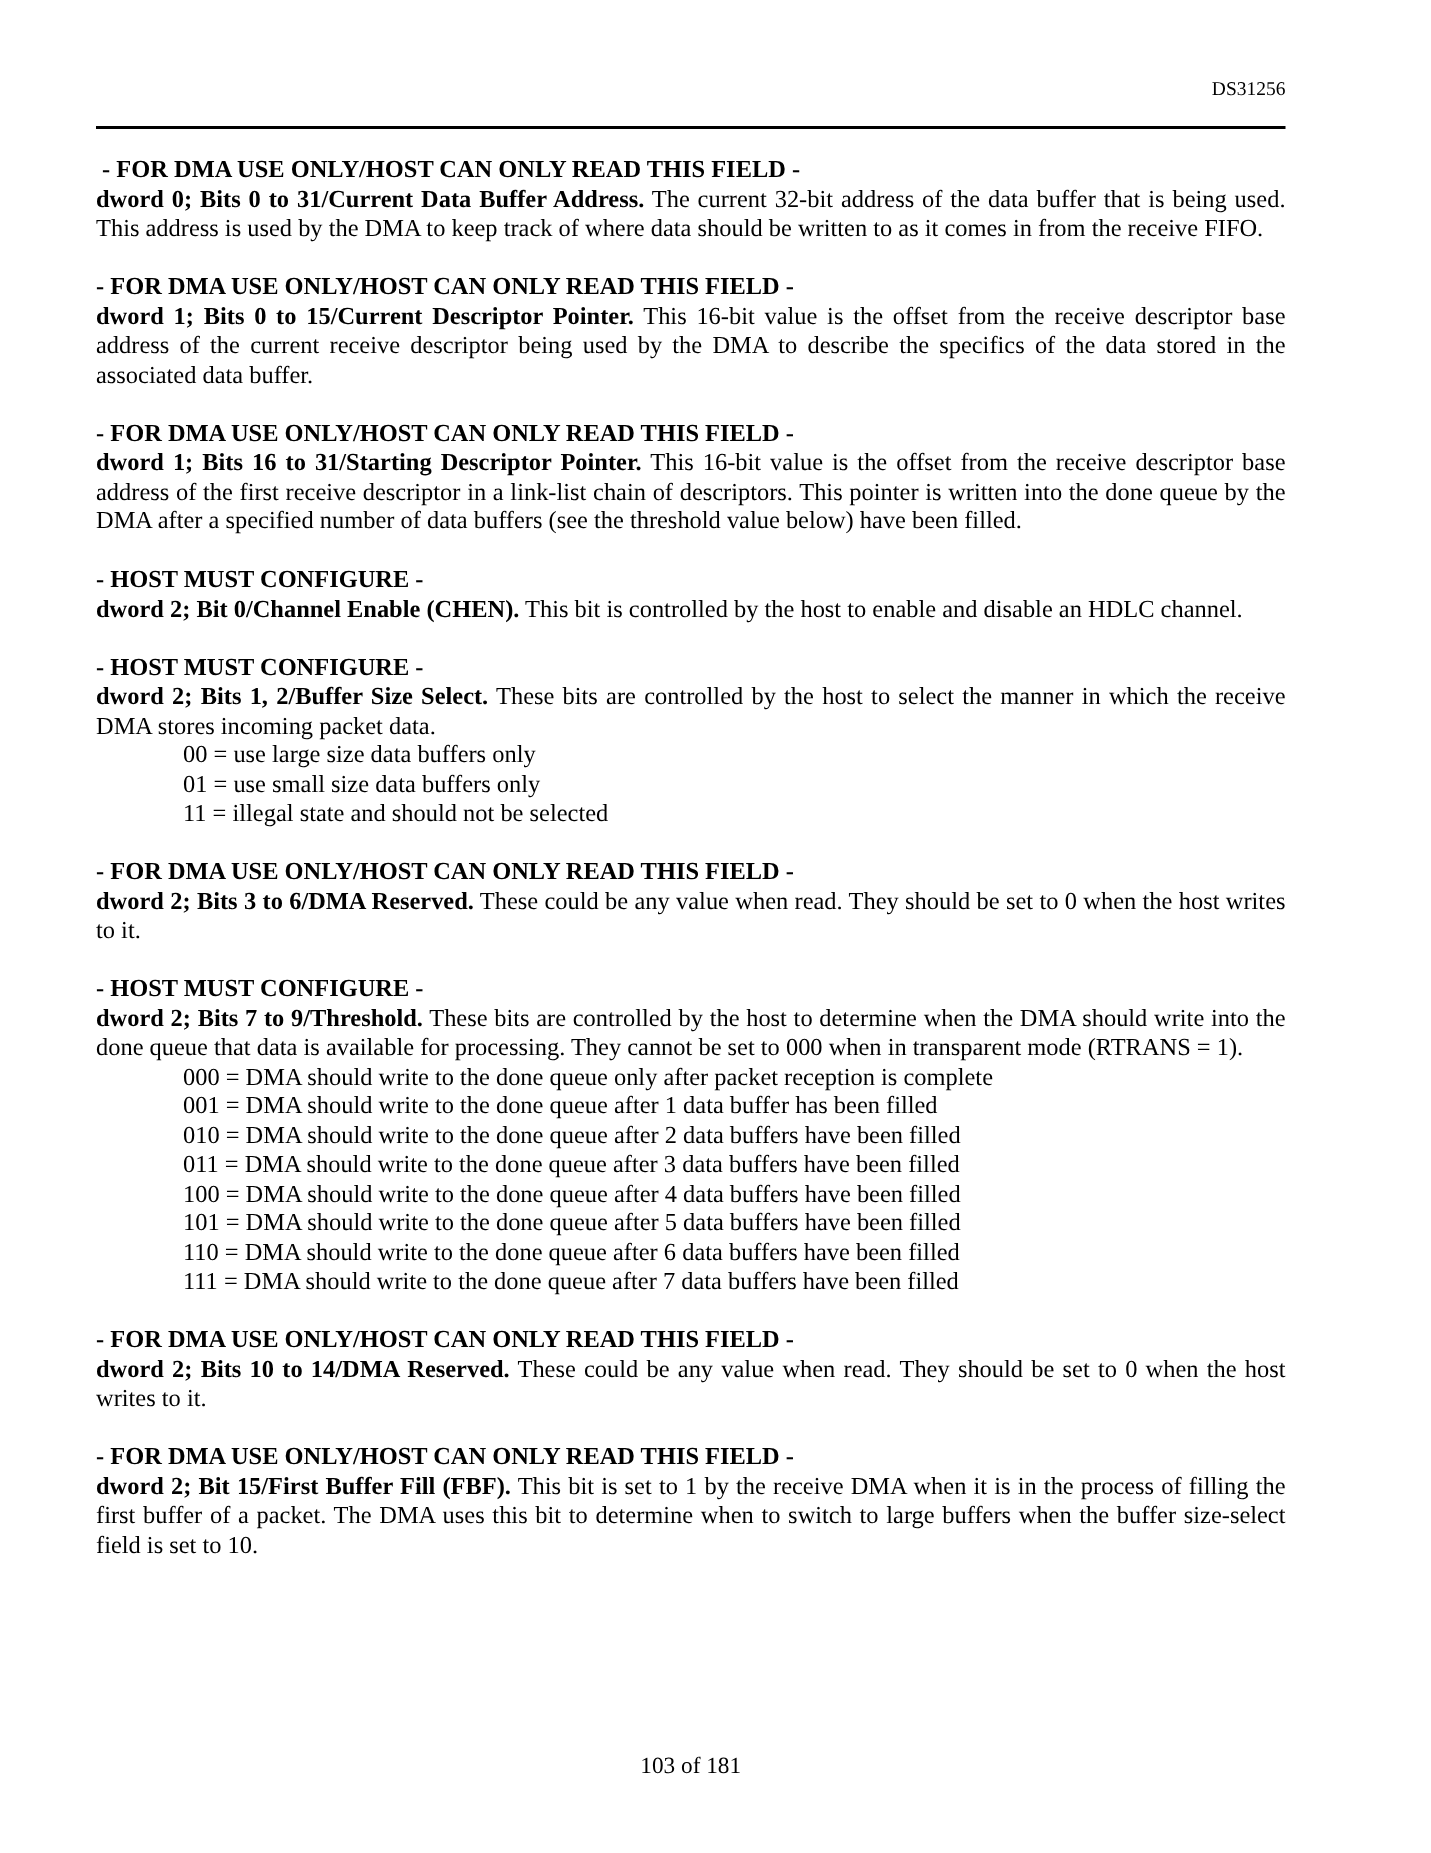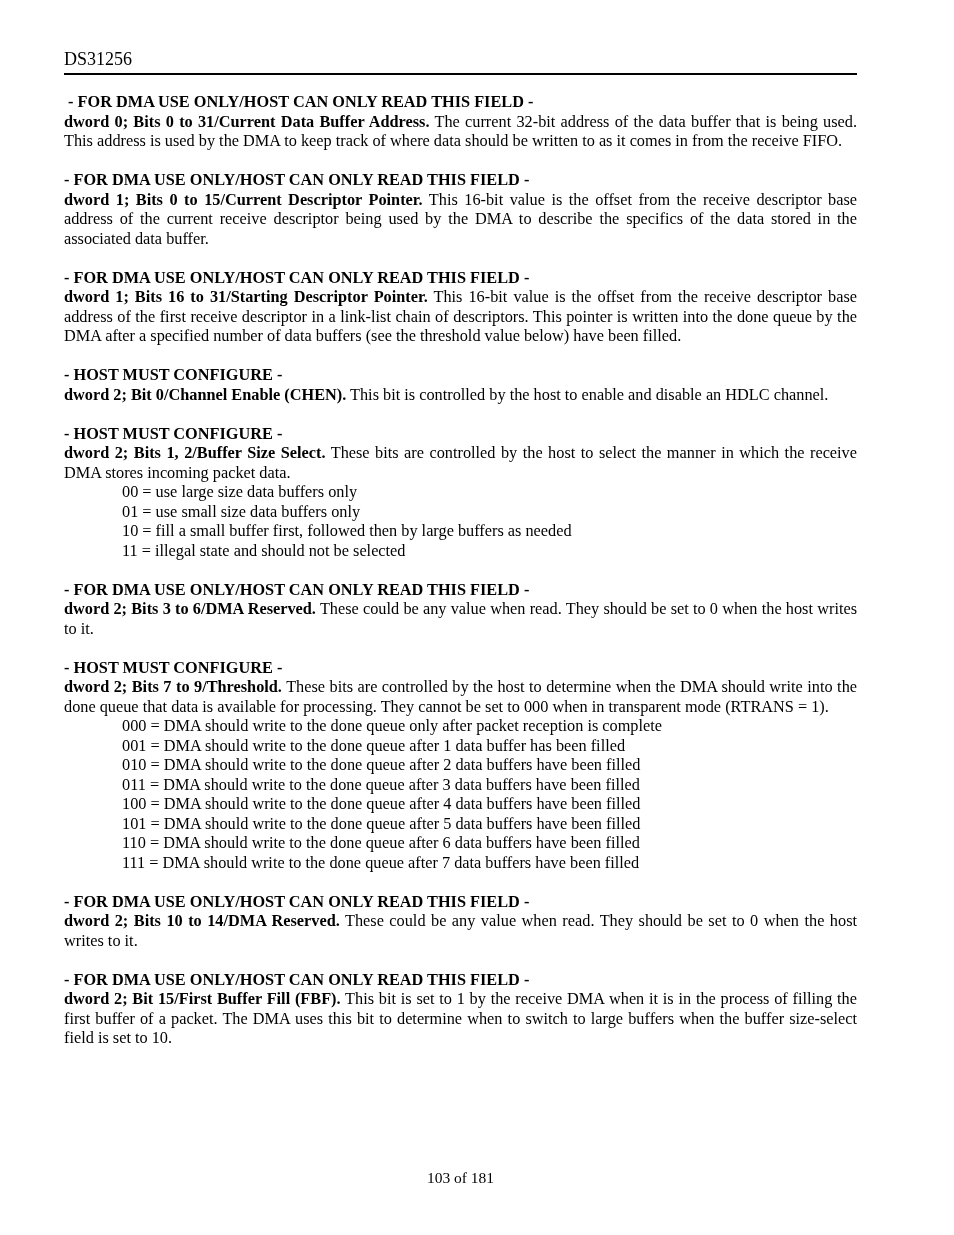--- a/index.html
+++ b/index.html
@@ -16,24 +16,24 @@
     font-family: "Liberation Serif", serif;
     box-sizing: border-box;
     overflow: hidden;
   }
   .page-header {
     margin: 0 97px 0 64px;
     padding-top: 50px;
     border-bottom: 2px solid #000000;
   }
   .doc-id {
-    text-align: left;
-    font-size: 18px;
+    text-align: right;
+    font-size: 13px;
     line-height: 18px;
-    padding-bottom: 5px;
+    padding-bottom: 16px;
   }
   .document-body {
     margin: 17px 97px 16px 64px;
     font-size: 16.3px;
     line-height: 19.5px;
     text-align: justify;
   }
   .field-section {
     margin: 0 0 19.5px 0;
   }
@@ -100,21 +100,20 @@
     <p class="section-heading">- HOST MUST CONFIGURE -</p>
     <p class="section-body"><b class="lead">dword 2; Bit 0/Channel Enable (CHEN).</b> <span class="desc">This bit is controlled by the host to enable and disable an HDLC channel.</span></p>
   </section>
 
   <section class="field-section">
     <p class="section-heading">- HOST MUST CONFIGURE -</p>
     <p class="section-body"><b class="lead">dword 2; Bits 1, 2/Buffer Size Select.</b> <span class="desc">These bits are controlled by the host to select the manner in which the receive DMA stores incoming packet data.</span></p>
     <ul class="value-list">
           <li class="value-item">00 = use large size data buffers only</li>
           <li class="value-item">01 = use small size data buffers only</li>
-          <li class="value-item">10 = fill a small buffer first, followed then by large buffers as needed</li>
           <li class="value-item">11 = illegal state and should not be selected</li>
         </ul>
   </section>
 
   <section class="field-section">
     <p class="section-heading">- FOR DMA USE ONLY/HOST CAN ONLY READ THIS FIELD -</p>
     <p class="section-body"><b class="lead">dword 2; Bits 3 to 6/DMA Reserved.</b> <span class="desc">These could be any value when read. They should be set to 0 when the host writes to it.</span></p>
 
   </section>
 

